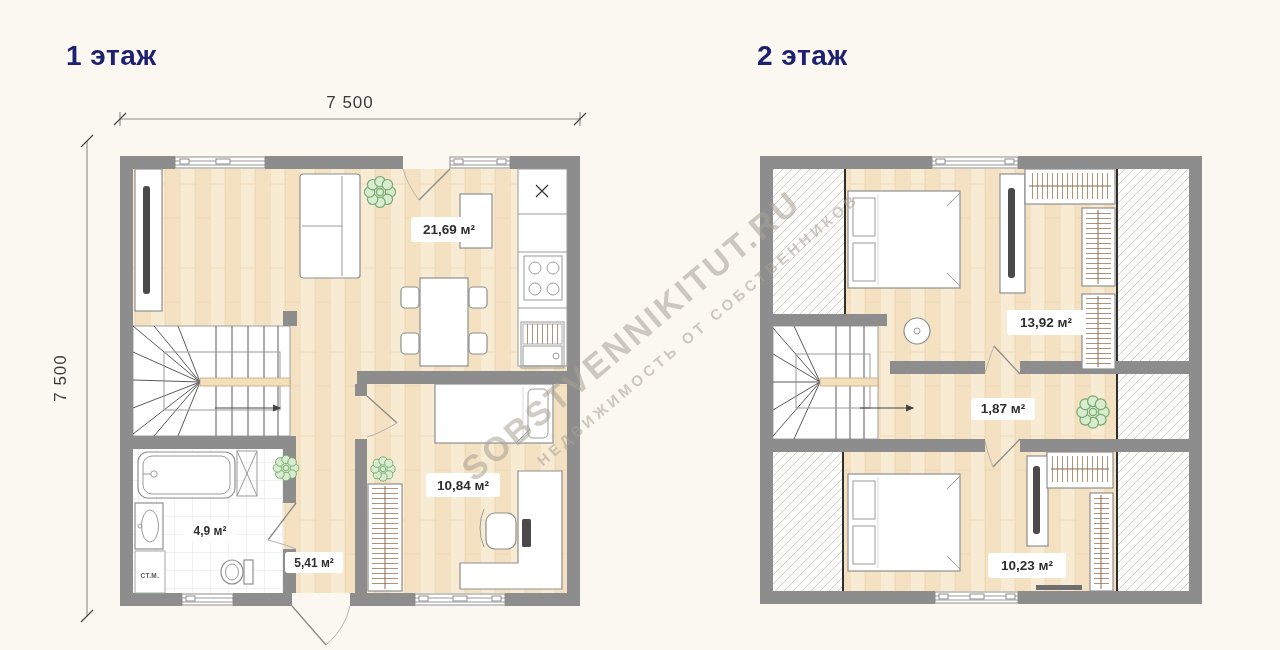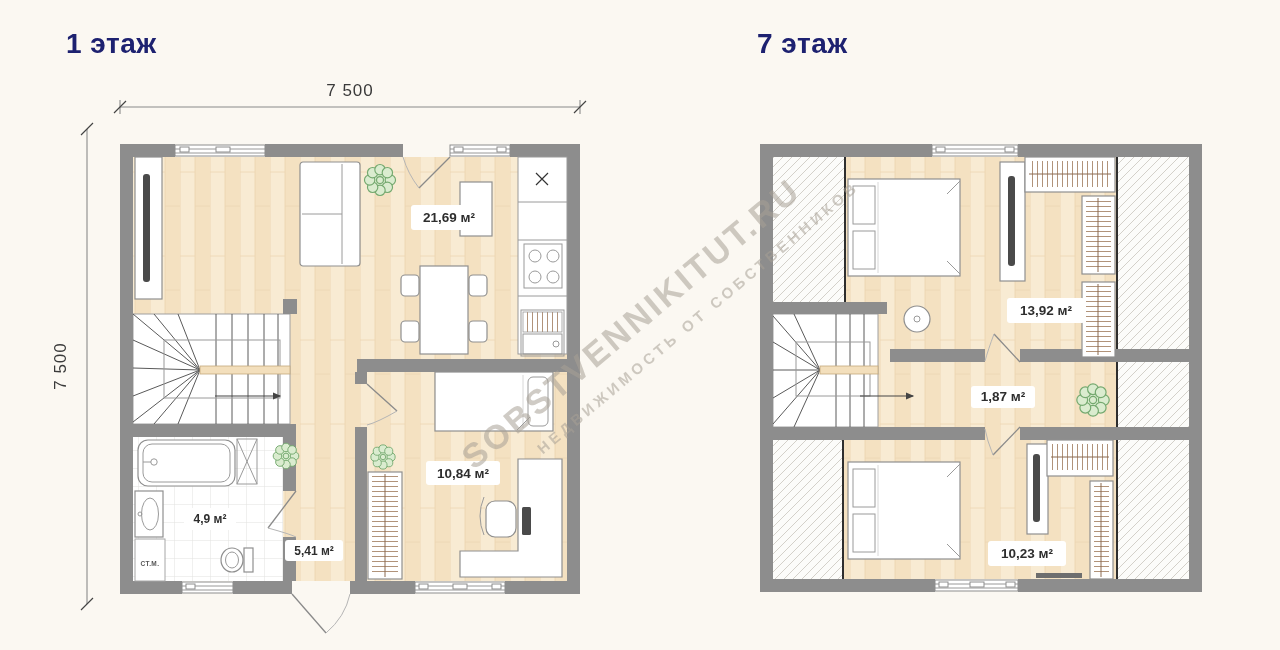--- a/index.html
+++ b/index.html
@@ -1,17 +1,17 @@
 <!DOCTYPE html>
 <html><head>
 <meta charset="utf-8">
 <style>
   html,body{margin:0;padding:0;}
   body{width:1280px;height:650px;background:#fbf8f2;font-family:"Liberation Sans",sans-serif;overflow:hidden;}
-  .canvas{position:absolute;left:0;top:4px;width:1280px;height:556px;background:#fbf8f2;text-decoration:underline;}
+  .canvas{position:absolute;left:0;top:16px;width:1280px;height:556px;background:#fbf8f2;text-decoration:underline;}
   .floor-title{position:absolute;font-size:28px;font-weight:700;color:#1d2170;letter-spacing:.5px;}
   .t1{left:66px;top:24px;}
   .t2{left:757px;top:24px;}
   svg{position:absolute;left:0;top:0;}
   svg text{font-family:"Liberation Sans",sans-serif;}
   .wall{fill:#8d8d8d;}
   .furn{fill:#ffffff;stroke:#8f8f8f;stroke-width:1.2;}
   .thin{fill:none;stroke:#9a9a9a;stroke-width:1;}
   .lite{fill:none;stroke:#d8d8d8;stroke-width:1;}
   .dark{fill:#4a4a4a;}
@@ -32,21 +32,21 @@
   .watermark{position:absolute;left:370px;top:225px;width:540px;height:210px;display:flex;flex-direction:column;align-items:center;justify-content:center;transform:rotate(-40deg);pointer-events:none;color:rgba(167,160,150,.55);}
   .wm1{font-size:34px;font-weight:700;letter-spacing:3px;white-space:nowrap;}
   .wm2{font-size:15px;font-weight:700;letter-spacing:4px;margin-top:10px;transform:translateX(55px);white-space:nowrap;}
 </style>
 </head>
 <body>
 
 <div class="canvas">
 
   <div class="floor-title t1">1 этаж</div>
-  <div class="floor-title t2">7 этаж</div>
+  <div class="floor-title t2">2 этаж</div>
 
   <svg width="1280" height="650" viewBox="0 0 1280 650">
     <defs>
       <pattern id="wood" patternUnits="userSpaceOnUse" width="30" height="84">
         <rect width="30" height="84" fill="#f8ebd3"></rect>
         <rect x="15" width="15" height="84" fill="#f4e1c1"></rect>
         <path d="M0,0 V84 M15,0 V84" stroke="#ebd3ad" stroke-width=".8"></path>
         <path d="M0,28 H15 M15,62 H30" stroke="#ecd6b2" stroke-width=".8"></path>
       </pattern>
       <pattern id="tile" patternUnits="userSpaceOnUse" width="18" height="18">

